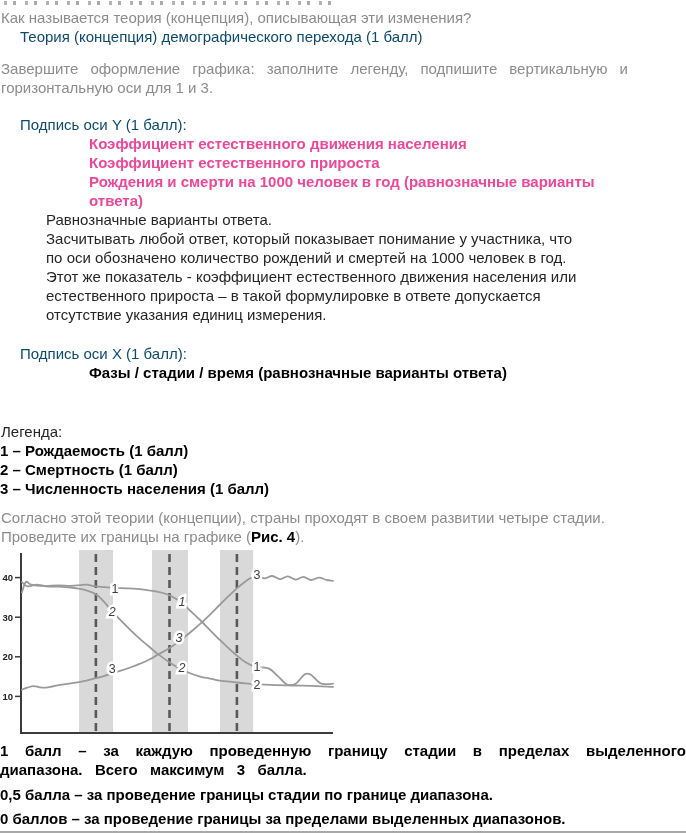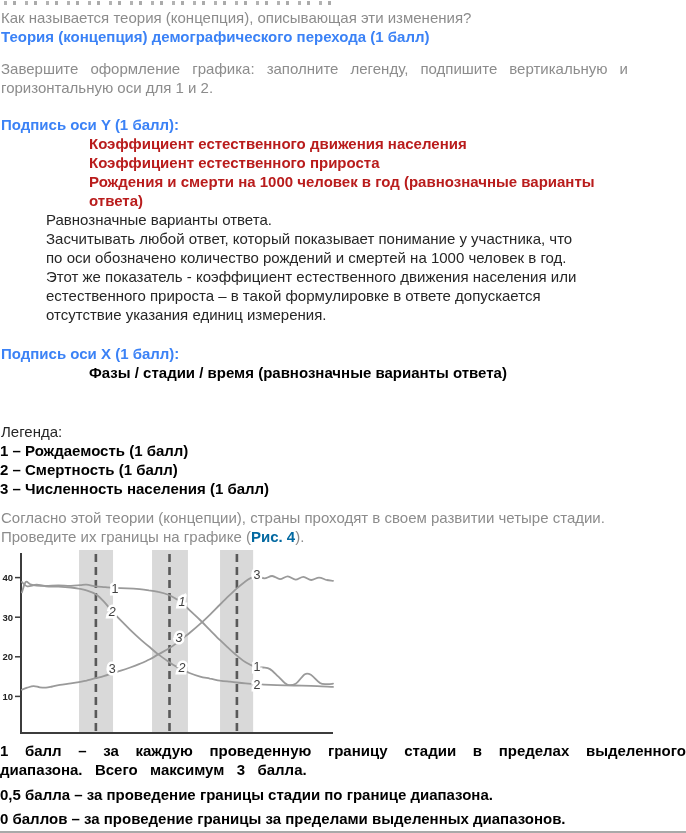--- a/index.html
+++ b/index.html
@@ -4,53 +4,53 @@
 <style>
   html,body{margin:0;padding:0;background:#fff;}
   body{
     width:686px;height:833px;position:relative;overflow:hidden;
     font-family:"Liberation Sans",sans-serif;
     font-size:15px;line-height:19px;color:#262626;
   }
   .frag{height:4px;width:330px;margin:1px 0 3px 4px;opacity:.75;
     background:repeating-linear-gradient(90deg,#9a9a9a 0 3px,transparent 3px 9px,#8f8f8f 9px 12px,transparent 12px 21px);}
   .gray{color:#8c8c8c;}
-  .b{font-weight:bold;color:#3b82f6;}
+  .b{font-weight:normal;color:#0c4a6e;padding-left:19px;}
   .q{margin-left:1px;}
   .answer{margin:0 0 13px 1px;}
   .task{margin:0 0 18px 1px;width:627px;text-align:justify;}
   .sect-title{margin-left:1px;}
   .opts{margin-left:89px;width:540px;}
-  .opts div{font-weight:bold;color:#b91c1c;}
+  .opts div{font-weight:bold;color:#ec4899;}
   .note-short{margin-left:46px;}
   .note-long{margin-left:46px;width:545px;}
   .x-title{margin-top:20px;}
   .x-opt{margin-left:89px;font-weight:bold;color:#000;}
   .legend-title{margin-top:40px;margin-left:1px;}
   .legend-items{}
   .legend-items div{font-weight:bold;color:#000;}
   .stages{margin-top:10px;margin-left:1px;width:640px;}
-  .figref{font-weight:bold;color:#0369a1;}
+  .figref{font-weight:bold;color:#000000;}
   #chart{display:block;margin-top:2px;}
   .scoring{margin-top:1px;}
   .scoring div{font-weight:bold;color:#000;line-height:19px;}
   .s1{text-align:justify;word-spacing:0.55em;width:686px;}
   .s2{margin-top:6px;}
   .s3{margin-top:5px;}
   .bottom-border{position:absolute;left:0;right:0;bottom:0;height:2px;background:#a9a9a9;}
 </style>
 </head>
 <body>
 
 <div class="frag"></div>
 
 <div class="q gray">Как называется теория (концепция), описывающая эти изменения?</div>
 <div class="answer b">Теория (концепция) демографического перехода (1 балл)</div>
 
-<div class="task gray">Завершите оформление графика: заполните легенду, подпишите вертикальную и горизонтальную оси для 1 и 2.</div>
+<div class="task gray">Завершите оформление графика: заполните легенду, подпишите вертикальную и горизонтальную оси для 1 и 3.</div>
 
 <div class="sect-title b">Подпись оси Y (1 балл):</div>
 <div class="opts">
   <div>Коэффициент естественного движения населения</div>
   <div>Коэффициент естественного прироста</div>
   <div>Рождения и смерти на 1000 человек в год (равнозначные варианты ответа)</div>
 </div>
 <div class="note-short">Равнозначные варианты ответа.</div>
 <div class="note-long">Засчитывать любой ответ, который показывает понимание у участника, что по оси обозначено количество рождений и смертей на 1000 человек в год. Этот же показатель - коэффициент естественного движения населения или естественного прироста – в такой формулировке в ответе допускается отсутствие указания единиц измерения.</div>
 

